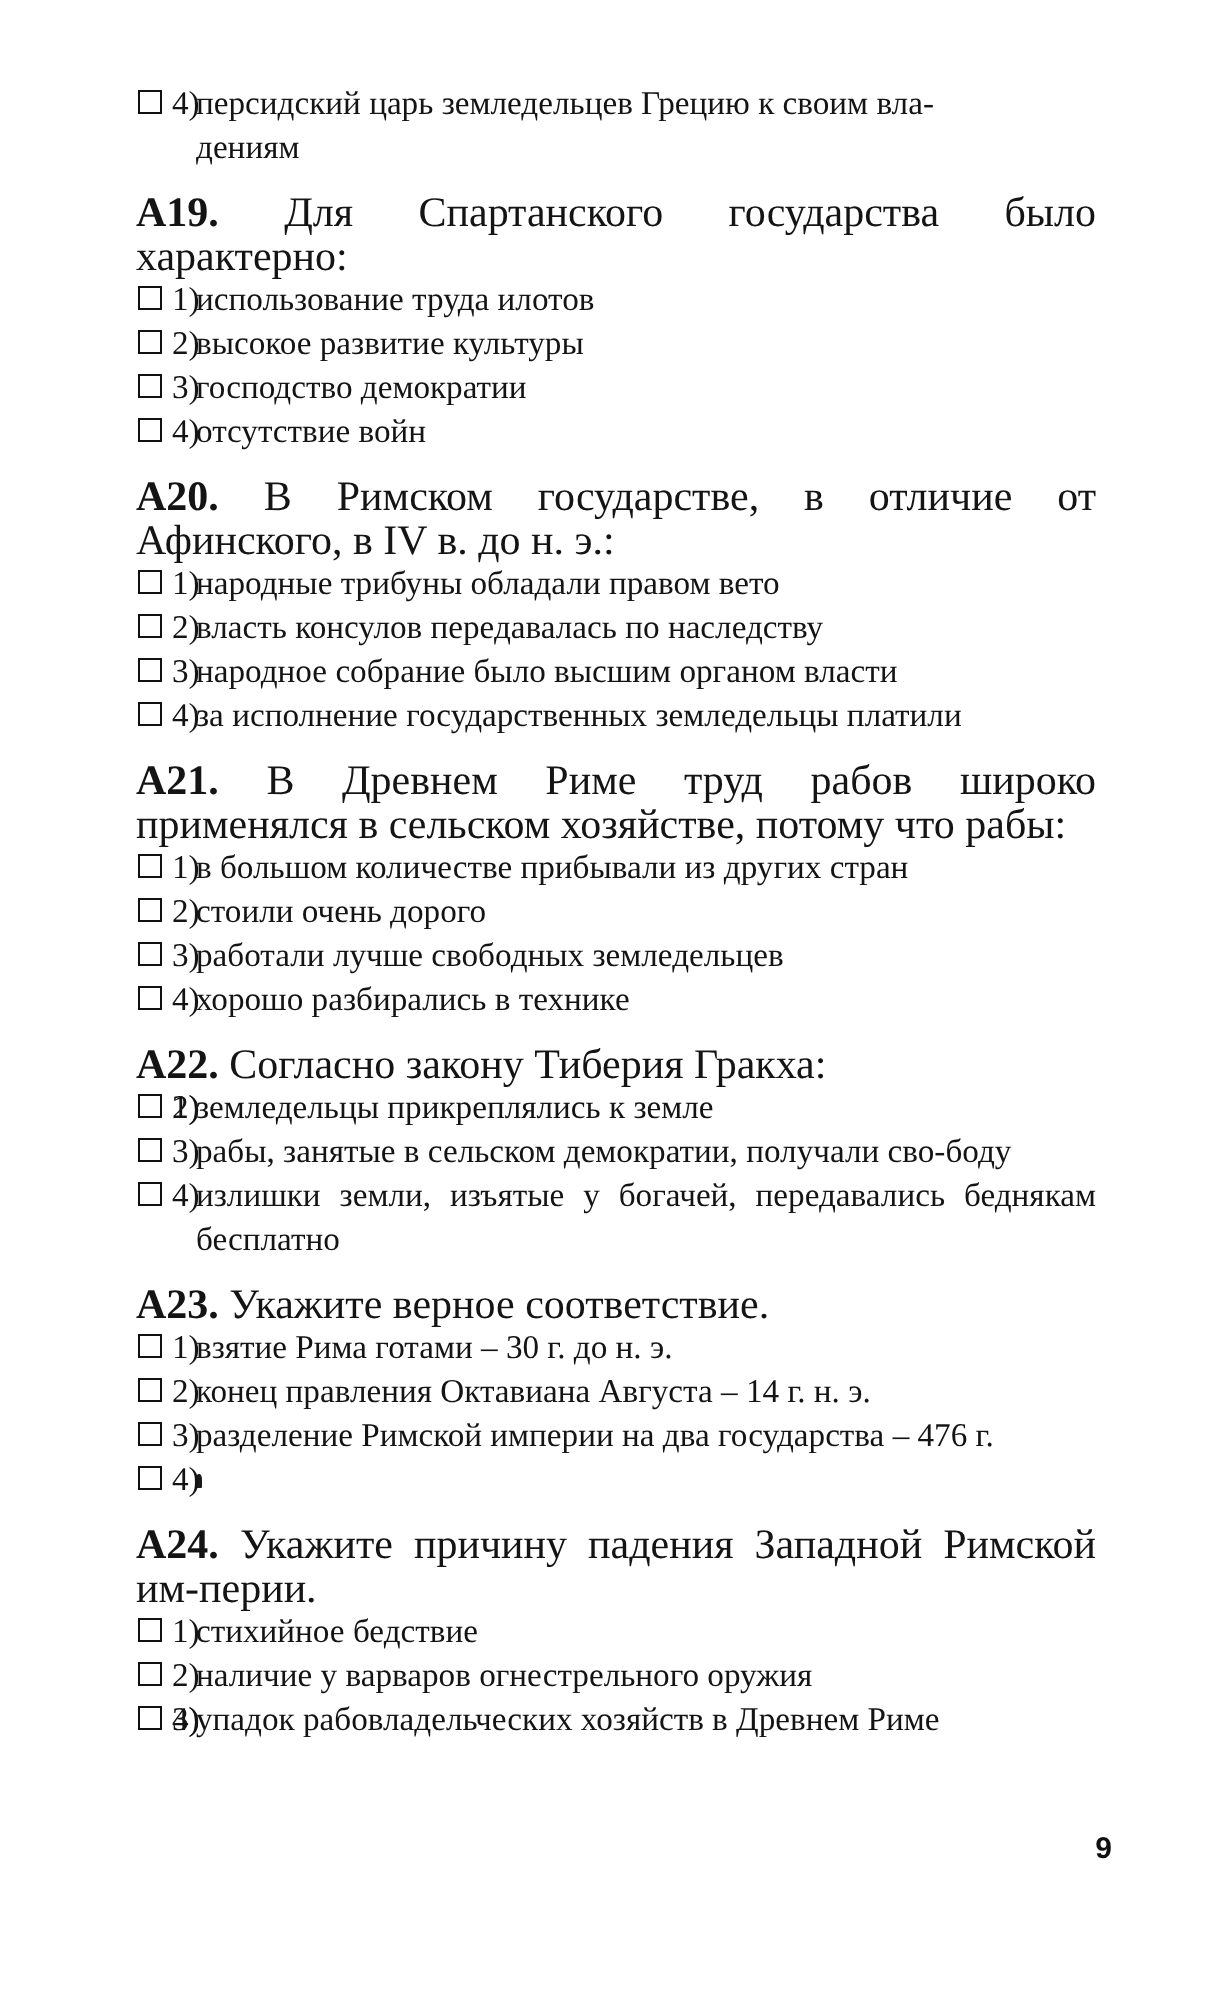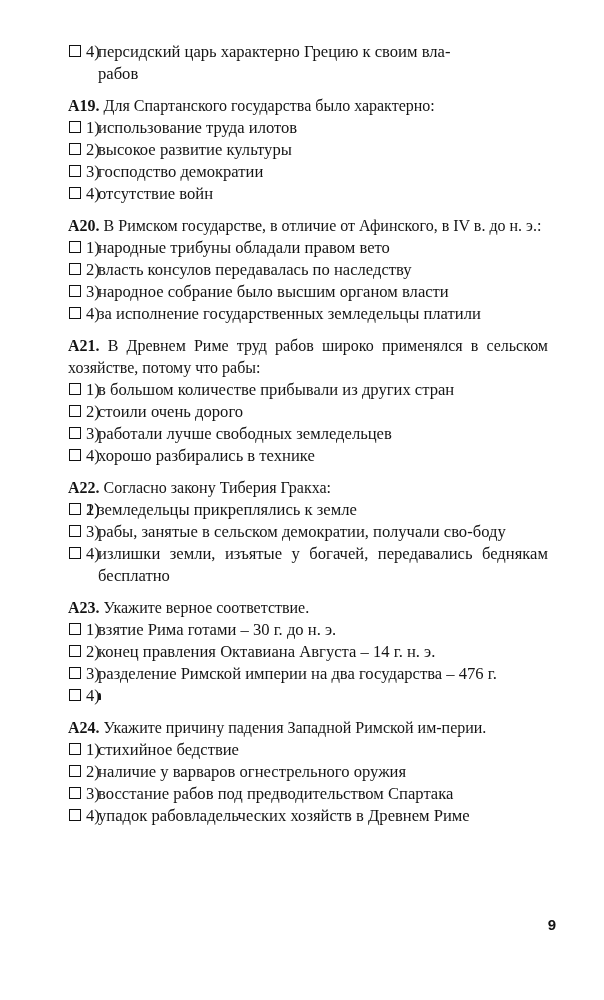--- a/index.html
+++ b/index.html
@@ -35,21 +35,21 @@
   
   .qblock {
     margin-bottom: 10px;
   }
   .qblock:last-of-type {
     margin-bottom: 0;
   }
 
   
   .qstem {
-    font-size: 16px;
+    font-size: 21px;
     line-height: 22px;
     text-align: justify;
     text-justify: inter-word;
     margin: 0 0 0 0;
     hyphens: manual;
   }
   .qlabel {
     font-weight: bold;
   }
 
@@ -117,22 +117,22 @@
 </style>
 </head>
 <body>
 
 <div class="page">
   <div class="content">
 
     <div class="carryover">
       <span class="box"></span>
       <span class="onum">4)</span>
-      <span>персидский царь характерно Грецию к своим вла-</span><br>
-      <span>рабов</span>
+      <span>персидский царь земледельцев Грецию к своим вла-</span><br>
+      <span>дениям</span>
     </div>
 
     <div class="qblock">
       <p class="qstem">
         <span class="qlabel">A19.</span>
         <span>Для Спартанского государства было характерно:</span>
       </p>
       <div class="option nojust">
         <span class="box"></span>
         <span class="onum">1)</span>
@@ -273,21 +273,20 @@
         <span>стихийное бедствие</span>
       </div>
       <div class="option nojust">
         <span class="box"></span>
         <span class="onum">2)</span>
         <span>наличие у варваров огнестрельного оружия</span>
       </div>
       <div class="option nojust">
         <span class="box"></span>
         <span class="onum">3)</span>
-        <span>восстание рабов под предводительством Спартака</span>
       </div>
       <div class="option nojust">
         <span class="box"></span>
         <span class="onum">4)</span>
         <span>упадок рабовладельческих хозяйств в Древнем Риме</span>
       </div>
     </div>
 
   </div>
 

